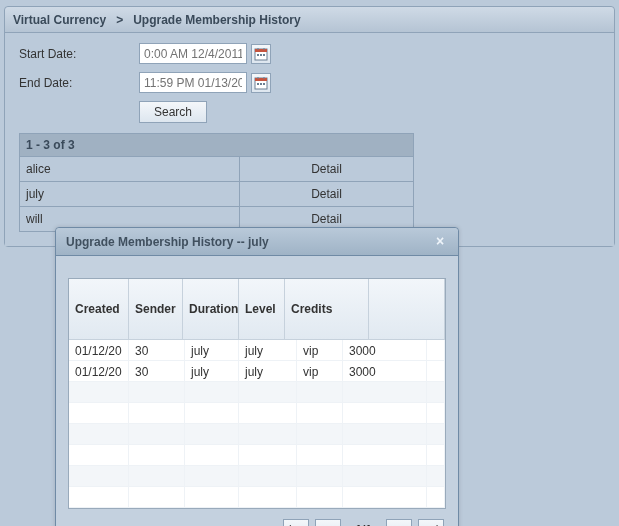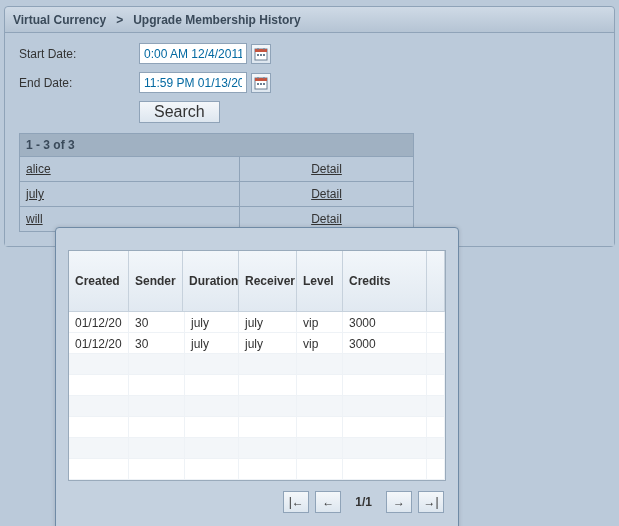--- a/index.html
+++ b/index.html
@@ -32,61 +32,60 @@
   .panel-body { padding: 10px 14px 14px 14px; background: #bbcada; }
   .form-row { display: flex; align-items: center; margin-bottom: 8px; }
   .form-label { width: 120px; color: #333; }
   .text-input {
     height: 21px;
     border: 1px solid #8fa3b8;
     background: #fff;
     padding: 0 4px;
     font-size: 12px;
     font-family: Arial, sans-serif;
-    color: #0369a1;
+    color: #737373;
   }
   .date-input { width: 108px; }
   .uname-input { width: 114px; }
   .cal-icon {
     width: 20px; height: 20px;
     border: 1px solid #8fa3b8;
     margin-left: 4px;
     display: flex; align-items: center; justify-content: center;
     background: linear-gradient(#f4f7fa,#dde6ef);
     cursor: pointer;
   }
   .cal-icon svg { display:block; }
   .search-btn-row { margin-left: 120px; }
   .btn {
     height: 22px;
     padding: 0 14px;
     border: 1px solid #8fa3b8;
     background: linear-gradient(#f4f7fa,#dde6ef);
-    font-size: 16px;
+    font-size: 12px;
     color: #333;
     cursor: pointer;
   }
   .results {
     margin-top: 10px;
     width: 395px;
     border: 1px solid #8fa3b8;
     background: #bef264;
   }
   .results-header {
     background: #a0b1c2;
     border-bottom: 1px solid #8fa3b8;
     padding: 4px 6px;
     font-weight: bold;
     color: #3a4a5a;
   }
   .results-row {
     display: flex;
     border-bottom: 1px solid #8fa3b8;
     background: #bbcada;
-    text-decoration: underline;
   }
   .results-row:last-child { border-bottom: none; }
   .cell-user {
     width: 220px;
     padding: 5px 6px;
     border-right: 1px solid #8fa3b8;
     color: #333;
   }
   .cell-detail {
     flex: 1;
@@ -238,28 +237,31 @@
       <div class="results-row">
         <div class="cell-user">will</div>
         <div class="cell-detail">Detail</div>
       </div>
     </div>
 
   </div>
 </div>
 
 <div class="dialog">
+  <div class="dialog-header">
+    <span>Upgrade Membership History -- july</span>
+    <span class="dialog-close">×</span>
+  </div>
   <div class="dialog-body">
 
     <div class="grid">
       <div class="grid-head">
         <div class="gh w-created">Created</div>
         <div class="gh w-sender">Sender</div>
         <div class="gh w-duration">Duration</div>
-        <div class="gh w-receiver">Receiver</div>
         <div class="gh w-level">Level</div>
         <div class="gh w-credits">Credits</div>
         <div class="gh w-tail"></div>
       </div>
 
       <div class="grid-row">
         <div class="gc w-created">01/12/20</div>
         <div class="gc w-duration">30</div>
         <div class="gc w-sender">july</div>
         <div class="gc w-receiver">july</div>

